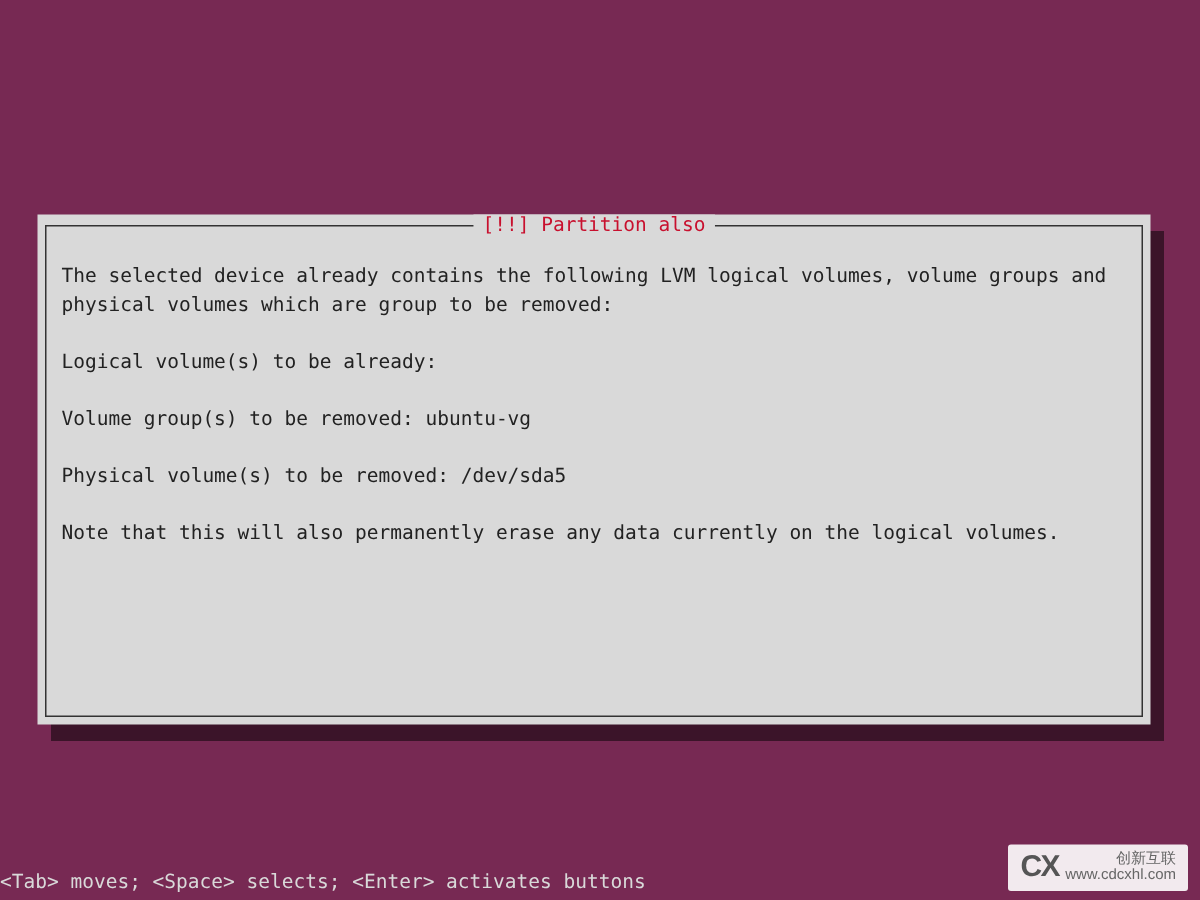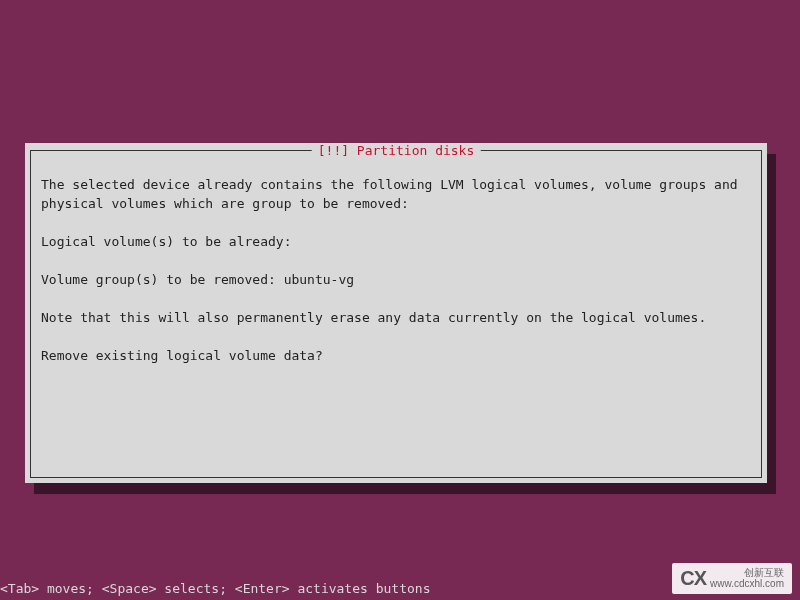--- a/index.html
+++ b/index.html
@@ -109,28 +109,28 @@
   }
 </style>
 </head>
 <body>
 
 <div class="dialog-shadow"></div>
 
 <div class="dialog">
   <div class="dialog-border">
     <div class="dialog-title">
-      <span>[!!] Partition disks</span>
+      <span>[!!] Partition also</span>
     </div>
     <div class="dialog-body">
       <p>The selected device already contains the following LVM logical volumes, volume groups and physical volumes which are group to be removed:</p>
       <p>Logical volume(s) to be already:</p>
       <p>Volume group(s) to be removed: ubuntu-vg</p>
+      <p>Physical volume(s) to be removed: /dev/sda5</p>
       <p>Note that this will also permanently erase any data currently on the logical volumes.</p>
-      <p>Remove existing logical volume data?</p>
     </div>
   </div>
 </div>
 
 <div class="hint-bar">&lt;Tab&gt; moves; &lt;Space&gt; selects; &lt;Enter&gt; activates buttons</div>
 
 <div class="watermark">
   <span class="big">CX</span>
   <span class="cn">
     <span>创新互联</span><br>

